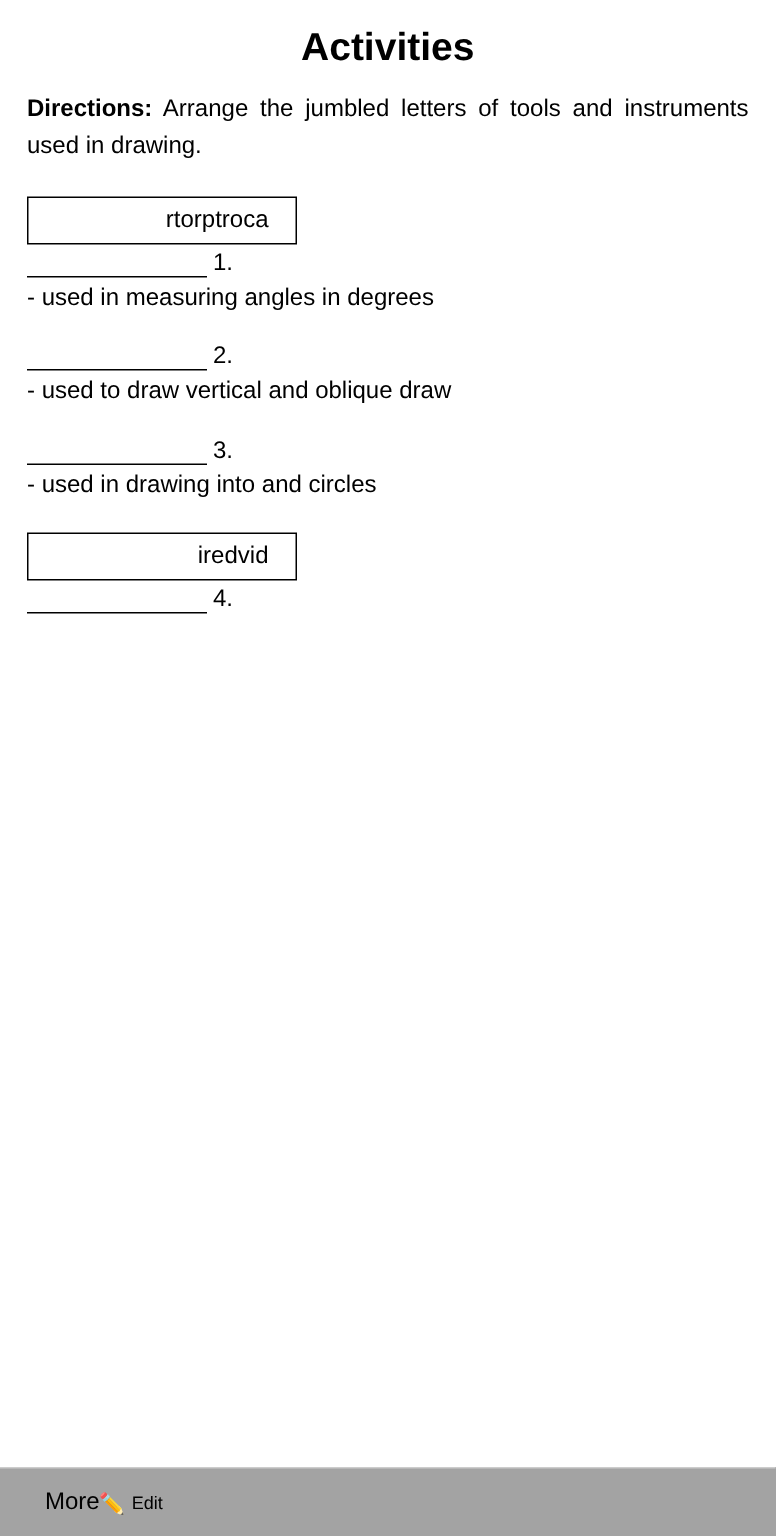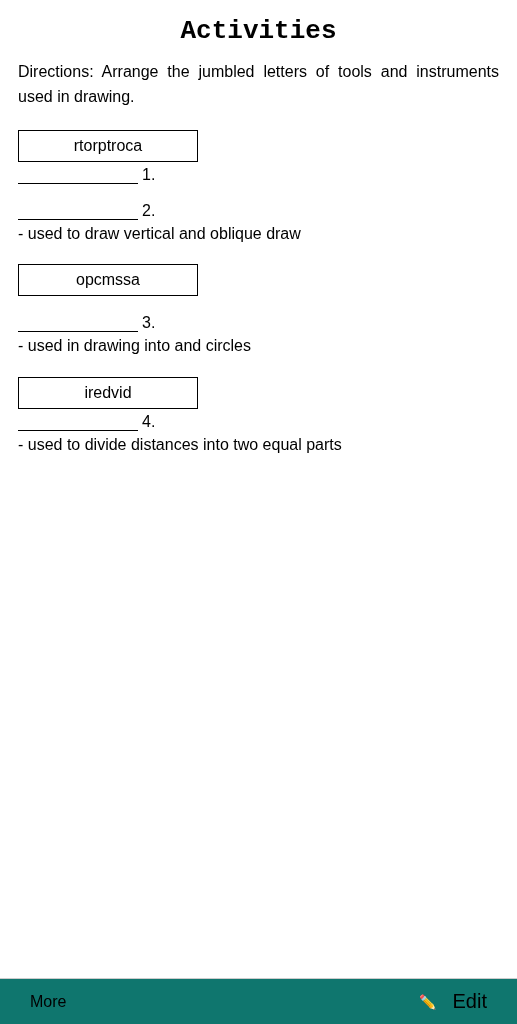--- a/index.html
+++ b/index.html
@@ -21,42 +21,41 @@
     .page-container {
       padding: 10px 18px 60px 18px;
     }
 
     .page-title {
       text-align: center;
       font-size: 26px;
       font-weight: bold;
       margin-bottom: 14px;
       margin-top: 6px;
-      font-family: Liberation Mono, monospace;
     }
 
     .directions-block {
       margin-bottom: 20px;
       line-height: 1.55;
       text-align: justify;
     }
 
     .directions-label {
-      font-weight: normal;
+      font-weight: bold;
     }
 
     .activity-item {
       margin-bottom: 18px;
     }
 
     .word-box {
       border: 1.5px solid #000;
       display: inline-block;
       padding: 6px 18px;
-      text-align: center;
+      text-align: right;
       font-size: 16px;
       min-width: 180px;
       margin-bottom: 4px;
       background: #fff;
     }
 
     .answer-line-row {
       display: flex;
       align-items: flex-end;
       margin-bottom: 2px;
@@ -80,40 +79,38 @@
       line-height: 1.55;
       margin-top: 2px;
     }
 
     .bottom-bar {
       position: fixed;
       bottom: 0;
       left: 0;
       width: 517px;
       height: 46px;
-      background: #0f766e;
+      background: #a3a3a3;
       border-top: 1px solid #ccc;
       display: flex;
-      justify-content: space-between;
       align-items: center;
       padding: 0 30px;
     }
 
     .bottom-bar-btn {
       font-size: 16px;
       color: #000;
       background: none;
       border: none;
       cursor: pointer;
     }
 
     .edit-btn {
-      font-size: 20px;
+      font-size: 12px;
       color: #000;
-      margin-left: 12px;
     }
 
     .pencil-icon {
       font-size: 14px;
       margin-right: 4px;
     }
   </style>
 </head>
 <body>
 
@@ -126,51 +123,48 @@
   </div>
 
   <div class="activity-item">
     <div>
       <span class="word-box">rtorptroca</span>
     </div>
     <div class="answer-line-row">
       <span class="answer-line"></span>
       <span class="item-number">1.</span>
     </div>
+    <div class="item-description">- used in measuring angles in degrees</div>
   </div>
 
   <div class="activity-item">
     <div class="answer-line-row">
       <span class="answer-line"></span>
       <span class="item-number">2.</span>
     </div>
     <div class="item-description">- used to draw vertical and oblique draw</div>
   </div>
 
   <div class="activity-item">
-    <div>
-      <span class="word-box">opcmssa</span>
-    </div>
     <div style="margin-bottom: 14px;"></div>
     <div class="answer-line-row">
       <span class="answer-line"></span>
       <span class="item-number">3.</span>
     </div>
     <div class="item-description">- used in drawing into and circles</div>
   </div>
 
   <div class="activity-item">
     <div>
       <span class="word-box">iredvid</span>
     </div>
     <div class="answer-line-row">
       <span class="answer-line"></span>
       <span class="item-number">4.</span>
     </div>
-    <div class="item-description">- used to divide distances into two equal parts</div>
   </div>
 
 
 </div>
 
 <div class="bottom-bar">
   <button class="bottom-bar-btn">More</button>
   <div style="display:flex; align-items:center;">
     <span class="pencil-icon">✏️</span>
     <button class="bottom-bar-btn edit-btn">Edit</button>

